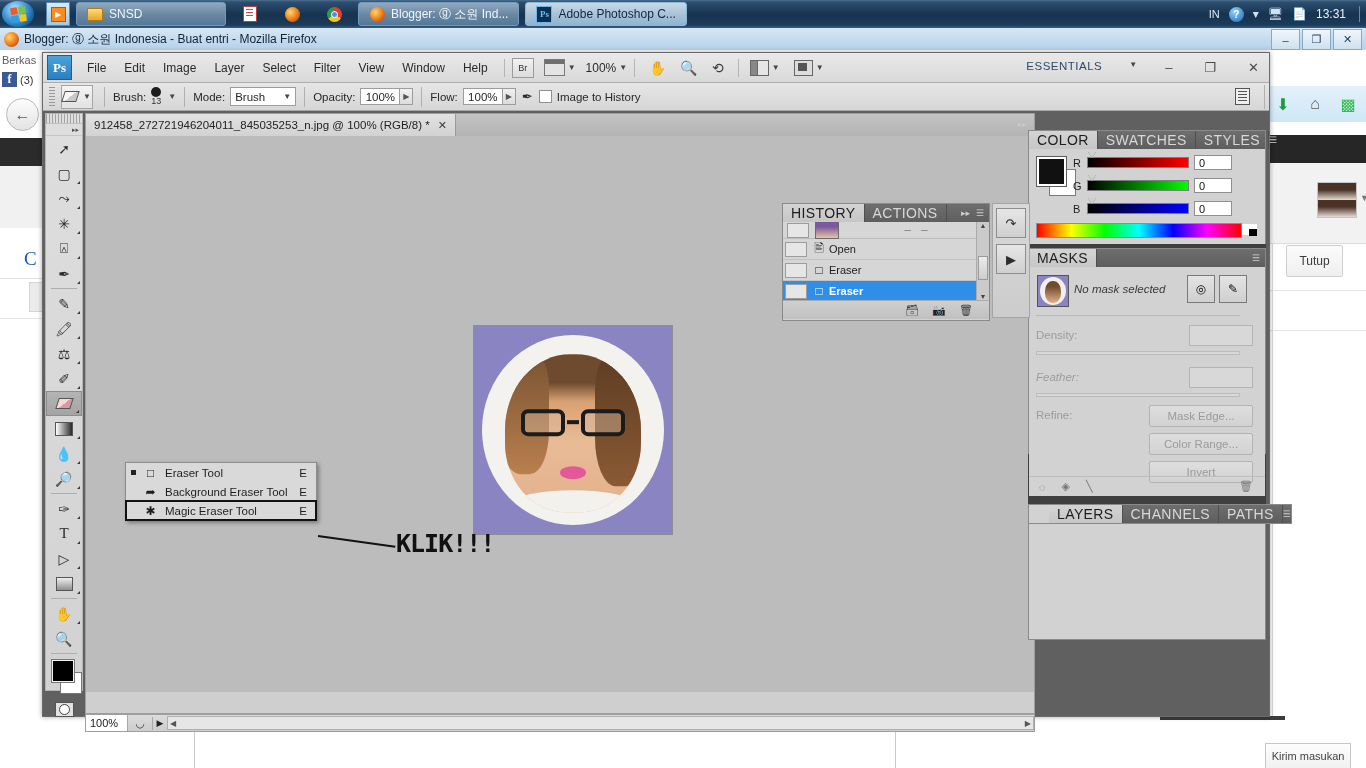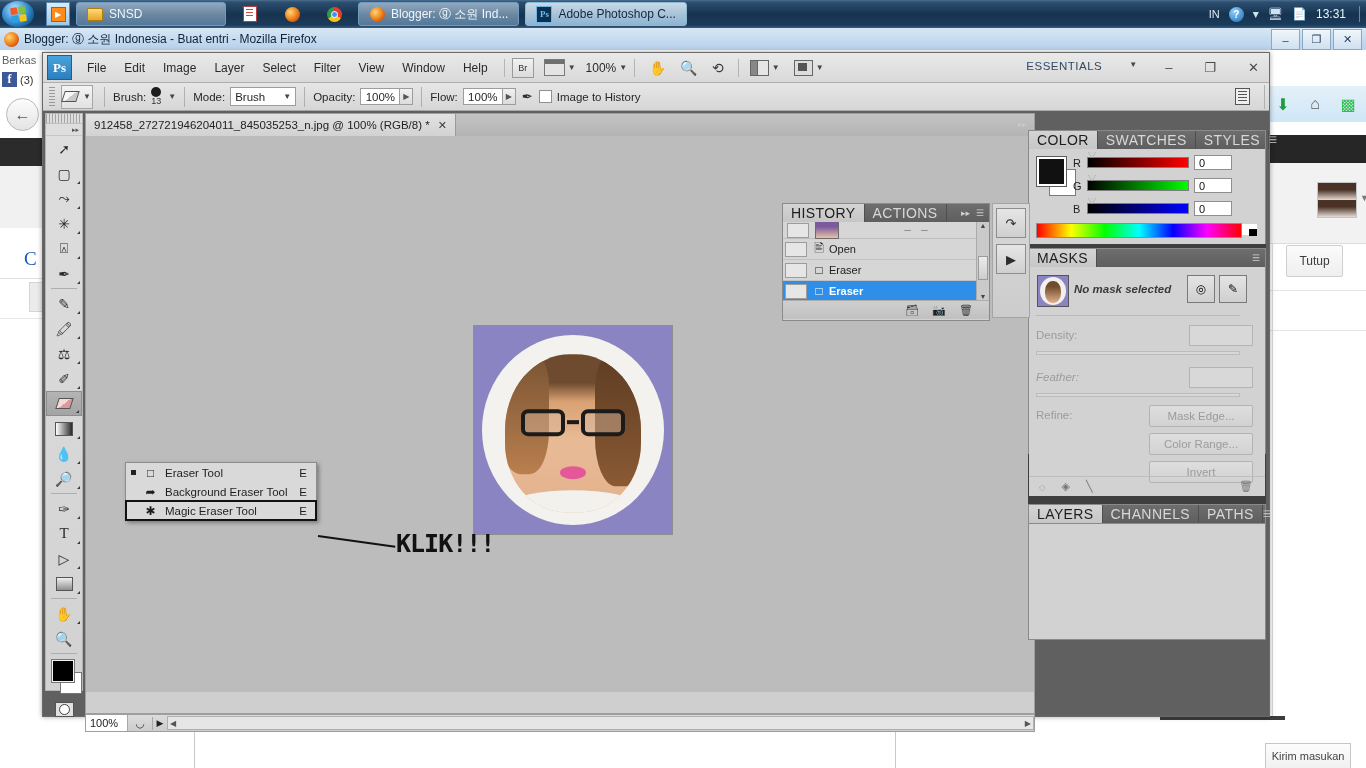--- a/index.html
+++ b/index.html
@@ -306,36 +306,36 @@
   .cp-spec-blk{position:absolute;right:-16px;top:5px;width:8px;height:7px;background:#000;}
 
   
   #masks-panel{position:absolute;left:0;top:118px;width:238px;height:206px;}
   .mk-body{position:relative;height:229px;background:#d2d2d2;}
   .mk-thumb{position:absolute;left:8px;top:8px;width:30px;height:30px;border:1px solid #555;
     background:#8a84c2;overflow:hidden;}
   .mk-thumb-ring{position:absolute;left:2px;top:1px;width:26px;height:28px;border-radius:50%;background:#f2efec;}
   .mk-thumb-face{position:absolute;left:7px;top:5px;width:16px;height:22px;border-radius:45%;
     background:linear-gradient(to bottom,#704c2e 0 25%,#e0b18c);}
-  .mk-nomask{position:absolute;left:45px;top:16px;font-size:11.5px;font-style:italic;color:#3a3a3a;font-weight:bold;}
+  .mk-nomask{position:absolute;left:45px;top:16px;font-size:11.5px;font-style:italic;color:#3a3a3a;}
   .mk-btn-ic{position:absolute;top:8px;width:26px;height:26px;border:1px solid #7a7a7a;
     background:linear-gradient(to bottom,#e4e4e4,#cfcfcf);display:flex;align-items:center;justify-content:center;font-size:12px;}
   .mk-hr{position:absolute;left:7px;width:204px;height:1px;background:#b9b9b9;}
   .mk-lbl{position:absolute;left:7px;font-size:11.5px;color:#9c9c9c;}
   .mk-field{position:absolute;right:12px;width:62px;height:19px;background:#d8d8d8;border:1px solid #b4b4b4;}
   .mk-track{position:absolute;left:7px;width:204px;height:4px;background:#d8d8d8;border:1px solid #bcbcbc;box-sizing:border-box;}
   .mk-btn{position:absolute;right:12px;width:102px;height:20px;border:1px solid #b3b3b3;
     background:linear-gradient(to bottom,#dedede,#d2d2d2);display:flex;align-items:center;justify-content:center;
     font-size:11.5px;color:#9b9b9b;border-radius:2px;}
   .mk-foot{position:absolute;left:0;bottom:0;width:236px;height:20px;display:flex;align-items:center;
     gap:16px;padding-left:10px;box-sizing:border-box;font-size:11px;color:#777;border-top:1px solid #bdbdbd;}
   .mk-trash{margin-left:auto;margin-right:12px;}
 
   
-  #layers-panel{position:absolute;left:0;top:374px;width:238px;height:20px;}
+  #layers-panel{position:absolute;left:0;top:374px;width:264px;height:20px;padding-left:20px;}
   .lay-rest{position:absolute;left:0;top:394px;width:238px;height:116px;background:#d2d2d2;border:1px solid #8a8a8a;
     border-top:none;box-sizing:border-box;}
 </style>
 </head>
 <body>
 
 <div id="desktop">
 
   <div class="ffx-titlebar">
     <span class="ic-ff"></span>

